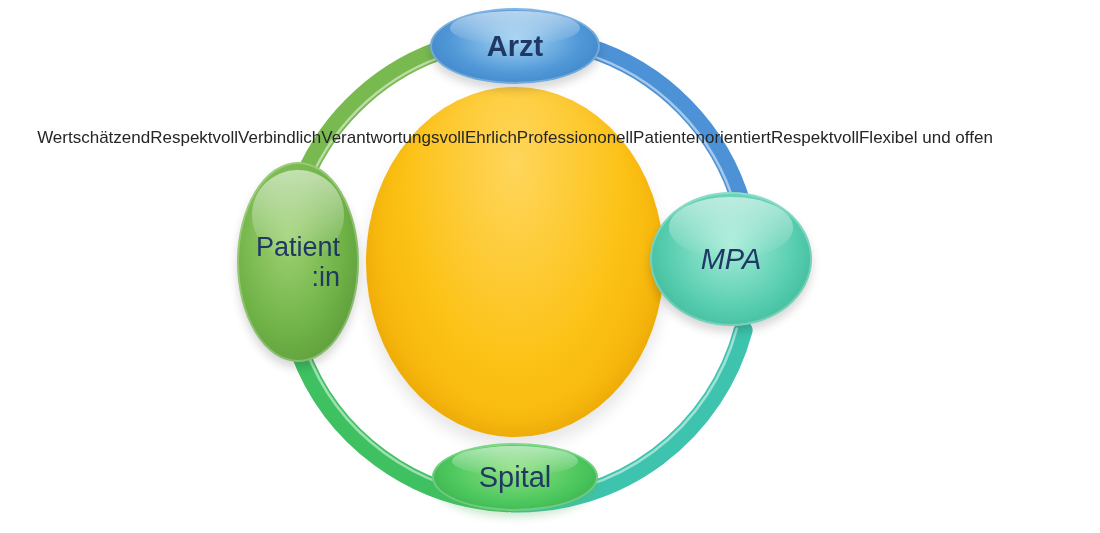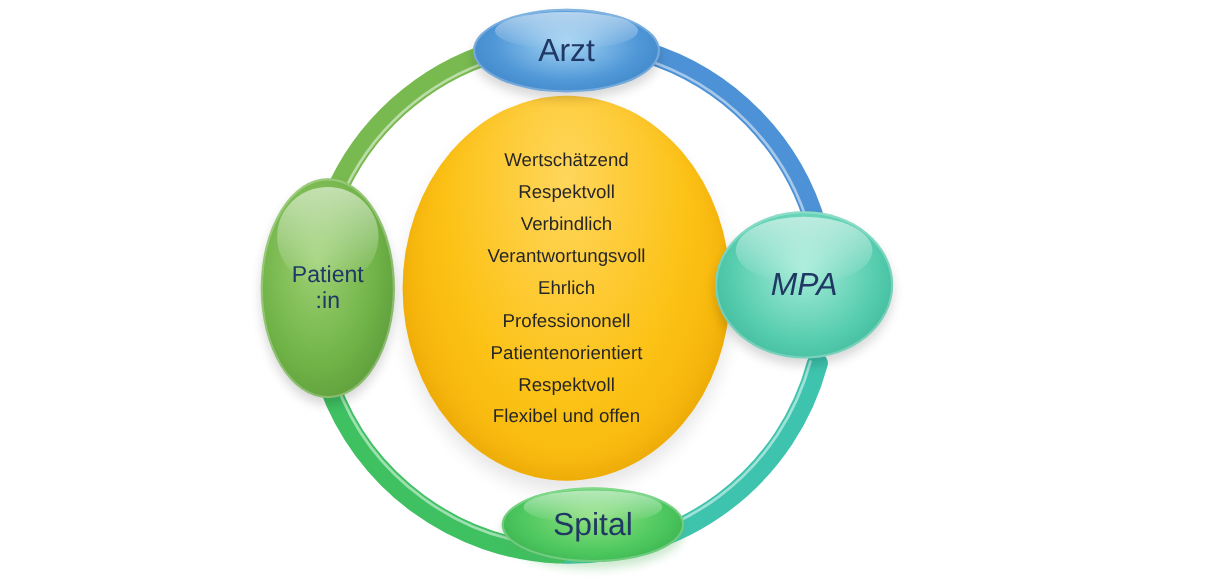--- a/index.html
+++ b/index.html
@@ -24,43 +24,45 @@
   .node::before{
     content:"";position:absolute;z-index:1;left:12%;right:12%;top:4%;height:45%;
     border-radius:50%;
     background:linear-gradient(rgba(255,255,255,.55),rgba(255,255,255,0));
   }
   .node-label{position:relative;z-index:2;line-height:1.12;}
 
   .node-arzt{
     left:430px;top:8px;width:170px;height:76px;font-size:29px;
     background:radial-gradient(ellipse at 50% 42%, var(--arzt-light) 0%, var(--arzt-mid) 55%, var(--arzt-dark) 100%);
+    font-weight:bold;
   }
   .node-patient{
-    left:237px;top:162px;width:122px;height:200px;font-size:21px;
+    left:237px;top:162px;width:122px;height:200px;font-size:27px;
     background:radial-gradient(ellipse at 42% 38%, var(--patient-light) 0%, var(--patient-mid) 55%, var(--patient-dark) 100%);
+    text-align:right;
   }
   .node-mpa{
     left:650px;top:192px;width:162px;height:134px;font-size:29px;
     background:radial-gradient(ellipse at 50% 40%, var(--mpa-light) 0%, var(--mpa-mid) 58%, var(--mpa-dark) 100%);
     font-style:italic;
   }
   .node-spital{
-    left:456px;top:443px;width:166px;height:68px;font-size:29px;
+    left:432px;top:443px;width:166px;height:68px;font-size:29px;
     background:radial-gradient(ellipse at 50% 40%, var(--spital-light) 0%, var(--spital-mid) 55%, var(--spital-dark) 100%);
     box-shadow:0 6px 9px rgba(80,180,90,.30), inset 0 0 0 2px rgba(255,255,255,.25);
   }
 
   .center-ellipse{
     position:absolute;left:366px;top:87px;width:298px;height:350px;border-radius:50%;
     background:radial-gradient(ellipse at 50% 22%, var(--center-light) 0%, var(--center-mid) 52%, var(--center-dark) 100%);
     box-shadow:0 10px 16px rgba(0,0,0,.10), inset 0 -8px 16px rgba(215,145,0,.35);
   }
   .values{
-    position:absolute;inset:0;display:flex;flex-direction:column;justify-content:center;
+    position:absolute;inset:0;display:flex;flex-direction:row;justify-content:center;margin-top:36px;
   }
   .value-item{
     line-height:29.1px;text-align:center;font-size:17px;color:var(--list-text);
     white-space:nowrap;
   }
 </style>
 </head>
 <body>
 
 <div class="stage">

